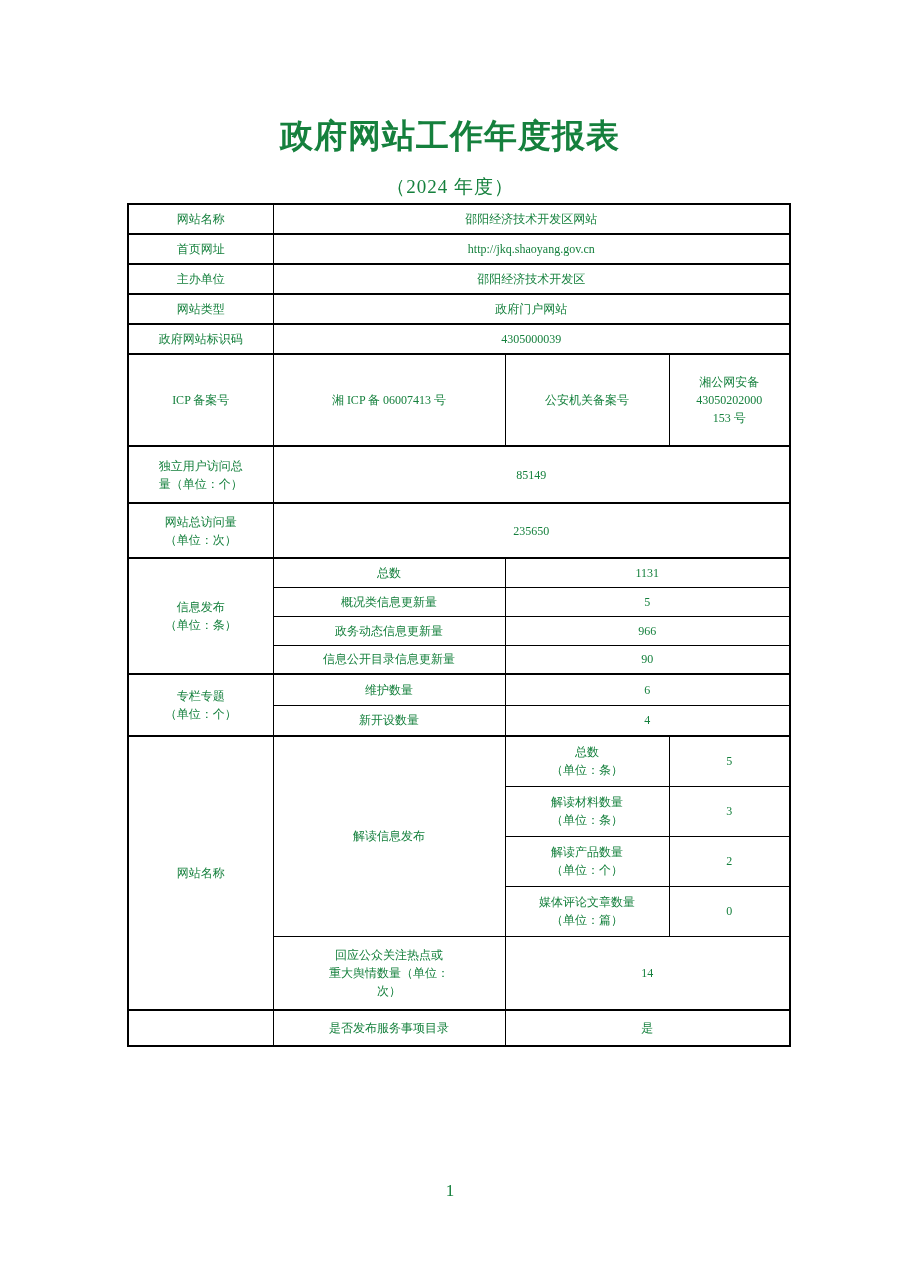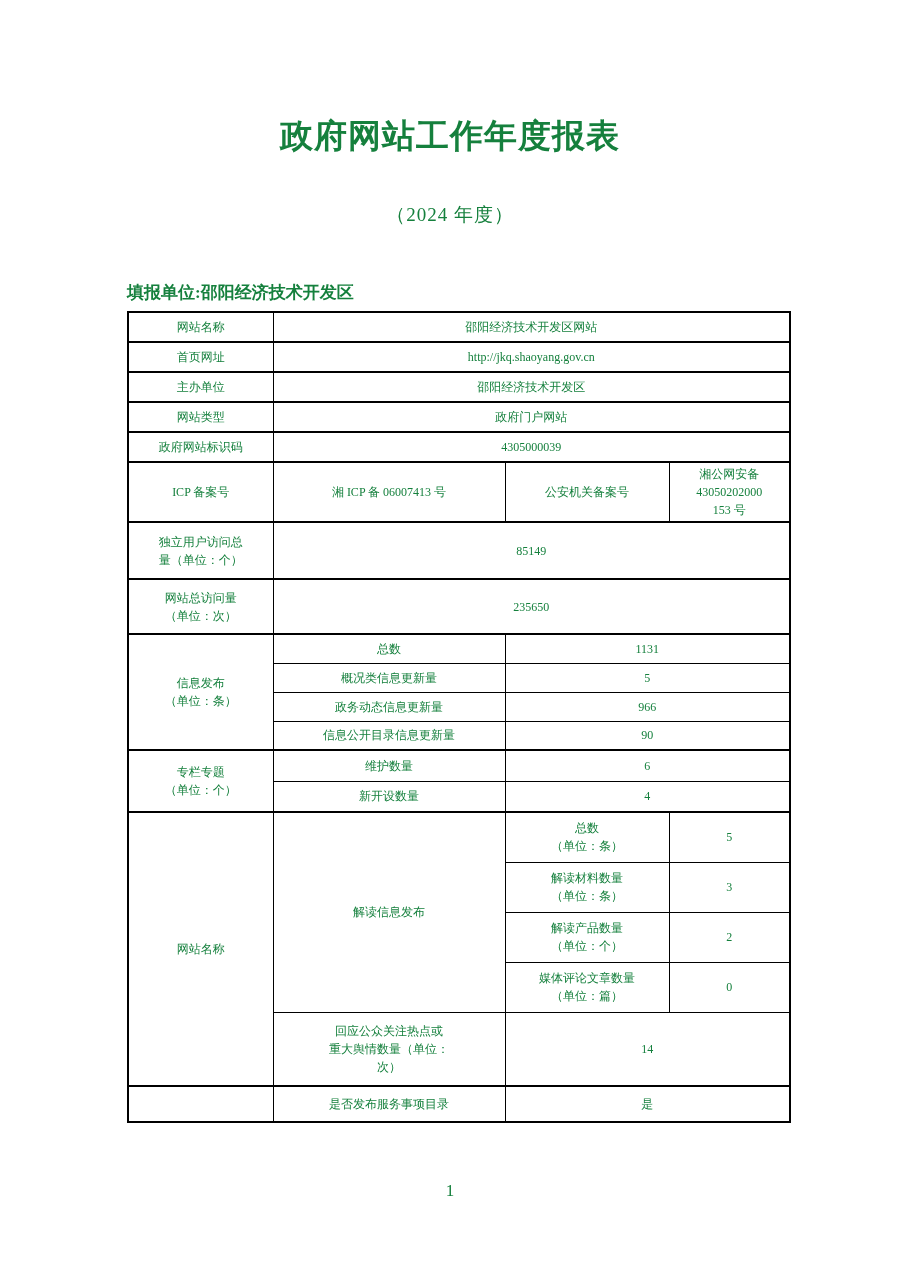--- a/index.html
+++ b/index.html
@@ -15,21 +15,21 @@
   }
   .doc-title {
     padding-top: 120px;
     text-align: center;
     font-size: 33px;
     font-weight: bold;
     letter-spacing: 1px;
     line-height: 1;
   }
   .doc-subtitle {
-    margin-top: 52px;
+    margin-top: 24px;
     text-align: center;
     font-size: 19px;
     letter-spacing: 1px;
     line-height: 1;
   }
   .reporting-unit {
     margin: 58px 0 0 127px;
     font-size: 17px;
     font-weight: bold;
     line-height: 1.3;
@@ -46,21 +46,21 @@
     text-align: center;
     vertical-align: middle;
     font-size: 12px;
     line-height: 1.5;
     white-space: pre-line;
     padding: 2px 4px;
     overflow: hidden;
   }
   tr.m > td { border-top-width: 2px; }
   .h30 { height: 30px; }
-  .h80 { height: 60px; }
+  .h80 { height: 92px; }
   .h57 { height: 57px; }
   .h55 { height: 55px; }
   .h29 { height: 29px; }
   .h31 { height: 31px; }
   .h50 { height: 50px; }
   .h74 { height: 74px; }
   .h36 { height: 36px; margin-left: 28px; }
   .page-number {
     position: absolute;
     top: 1180px;
@@ -71,21 +71,20 @@
     line-height: 1.3;
   }
 </style>
 </head>
 <body>
 
 <div class="page">
 
   <div class="doc-title">政府网站工作年度报表</div>
   <div class="doc-subtitle">（2024 年度）</div>
-  <div class="reporting-unit">填报单位:邵阳经济技术开发区</div>
 
   <table class="report">
     <colgroup>
       <col style="width:145px">
       <col style="width:232px">
       <col style="width:164px">
       <col style="width:121px">
     </colgroup>
     <tbody>
       <tr>

